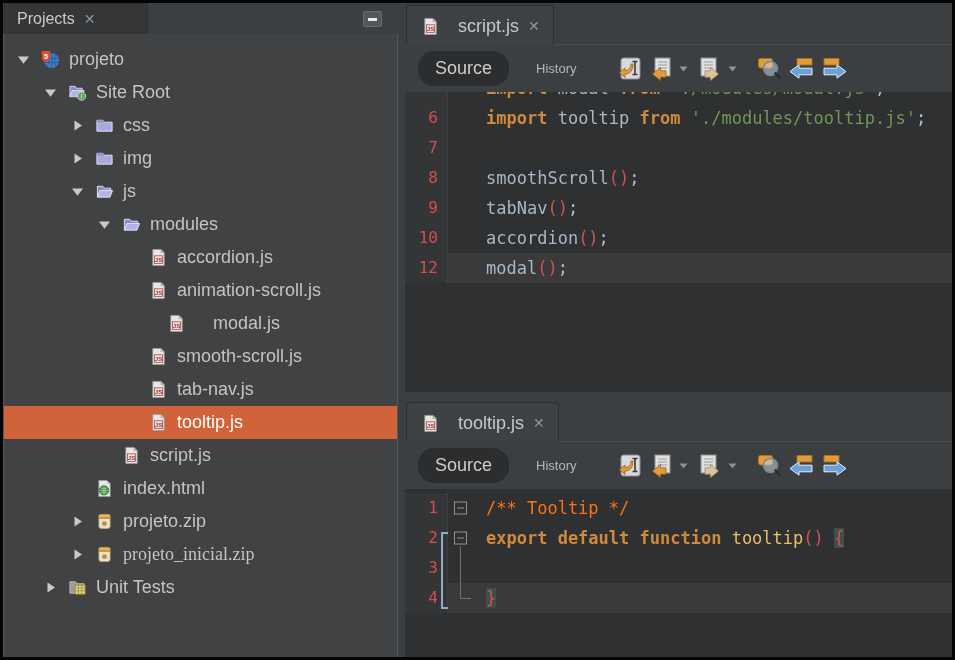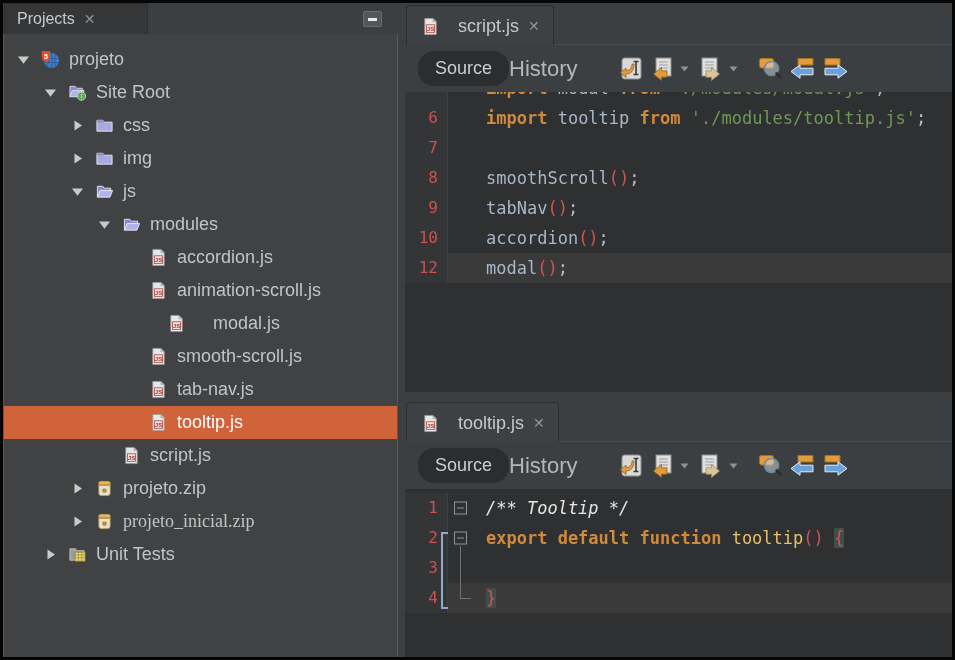--- a/index.html
+++ b/index.html
@@ -23,40 +23,40 @@
 
   
   .editor-pane { position:absolute; left:402px; width:547px; }
   .pane-top { top:0; height:389px; }
   .pane-bottom { top:397px; height:257px; }
   .tab-bar { position:absolute; left:0; top:0; right:0; height:42px; background:#3c3f41; border-bottom:1px solid #494c4e; }
   .editor-tab { position:absolute; left:1px; top:2px; height:41px; display:flex; align-items:center; gap:9px; padding:0 13px; background:#3e4143; border:1px solid #2c2e30; border-bottom:none; border-radius:4px 4px 0 0; }
   .editor-tab .lbl { color:#c6c8c9; font-size:18px; }
   .toolbar { position:absolute; left:0; top:42px; right:0; height:47px; background:#3c3f41; display:flex; align-items:center; padding-left:13px; }
   .src-btn { background:#2b2d2f; border-radius:16px; padding:7px 17px; color:#cdced0; font-size:18px; }
-  .hist-btn { color:#b4b6b7; font-size:22px; }
+  .hist-btn { margin-left:27px; color:#b4b6b7; font-size:13px; }
   .tb-icons { display:flex; align-items:center; margin-left:30px; }
   .tb-btn { height:28px; display:flex; align-items:center; justify-content:center; margin-right:6px; }
   .gap1 { margin-left:10px; }
   .caret-btn { margin-right:10px; display:flex; align-items:center; }
 
   
   .code-area { position:absolute; left:0; top:89px; right:0; bottom:0; background:#2f3031; overflow:hidden; }
   .code-area.padded .code-lines { padding-top:4px; }
   .code-lines { position:relative; }
   .code-row { display:flex; height:30px; }
   .code-row.partial { margin-top:-19px; }
   .ln { flex:none; width:43px; background:#333537; border-right:1px solid #3e4042; color:#d14f4f; font-family:"DejaVu Sans Mono",monospace; font-size:16px; line-height:30px; text-align:right; padding-right:9px; }
   .line-content { flex:1; position:relative; padding-left:38px; font-family:"DejaVu Sans Mono",monospace; font-size:17px; line-height:30px; white-space:pre; color:#a9b7c6; }
   .code-row.current .line-content { background:#3a3a3a; }
   .tok-kw { color:#d08a3c; font-weight:bold; }
   .tok-id { color:#a9b7c6; }
   .tok-fn { color:#e8bf6a; }
   .tok-str { color:#6f9757; }
-  .tok-cm { color:#e5e5e5;font-style:italic; }
+  .tok-cm { color:#f97316; }
   .tok-par { color:#d25252; }
   .tok-pun { color:#b9bdc1; }
   .tok-brc { color:#d25252; background:#404f49; }
 
   
   .fold-box { position:absolute; left:6px; top:50%; transform:translateY(-50%); width:13px; height:13px; border:1px solid #8f9193; background:#2f3031; z-index:2; }
   .fold-box::after { content:""; position:absolute; left:2px; right:2px; top:5px; border-top:1px solid #8f9193; }
   .fold-vline { position:absolute; left:12px; top:0; bottom:0; border-left:1px solid #6f7173; }
   .fold-vline.from-box { top:23px; }
   .fold-corner { position:absolute; left:12px; top:0; height:16px; width:11px; border-left:1px solid #6f7173; border-bottom:1px solid #6f7173; }
@@ -243,20 +243,32 @@
               <svg width="19" height="19" viewBox="0 0 20 20">
                 <path d="M4 1.5h8.5L16 5v13.5H4z" fill="#e7e7e7" stroke="#999" stroke-width="0.9"></path>
                 <path d="M12.5 1.5L16 5h-3.5z" fill="#c2c2c2" stroke="#999" stroke-width="0.5"></path>
                 <rect x="5.8" y="8.2" width="8.4" height="8" fill="#efe2e2" stroke="#b5504c" stroke-width="0.9"></rect>
                 <text x="10" y="14.6" font-size="6.5" font-weight="bold" fill="#a63835" text-anchor="middle" font-family="sans-serif">JS</text>
               </svg>
             </span>
             <span class="t-label">script.js</span>
           </div>
           <div class="tree-row" style="padding-left: 66px;">
+            <span class="t-exp"></span>
+            <span class="t-ico">
+              <svg width="19" height="19" viewBox="0 0 20 20">
+                <path d="M4 1.5h8.5L16 5v13.5H4z" fill="#e7e7e7" stroke="#999" stroke-width="0.9"></path>
+                <path d="M12.5 1.5L16 5h-3.5z" fill="#c2c2c2"></path>
+                <circle cx="9.5" cy="12" r="4.8" fill="#43953f" stroke="#2c6e2a"></circle>
+                <path d="M4.7 12h9.6M9.5 7.2v9.6M6.2 9.2q3.3 2.2 6.6 0M6.2 14.8q3.3-2.2 6.6 0" stroke="#bfdcb9" stroke-width="0.7" fill="none"></path>
+              </svg>
+            </span>
+            <span class="t-label">index.html</span>
+          </div>
+          <div class="tree-row" style="padding-left: 66px;">
             <span class="t-exp">
               <svg width="15" height="15" viewBox="0 0 15 15">
                 <path d="M4.5 2.5L12 7.5 4.5 12.5z" fill="#c9c9c9"></path>
               </svg>
             </span>
             <span class="t-ico">
               <svg width="19" height="19" viewBox="0 0 20 20">
                 <rect x="4" y="2.5" width="12" height="15" rx="2.5" fill="#e9e1ce" stroke="#a8935f" stroke-width="0.8"></rect>
                 <path d="M4 6h12" stroke="#c89733" stroke-width="2.6"></path>
                 <path d="M4 3.6h12" stroke="#e9b64f" stroke-width="1.4"></path>

